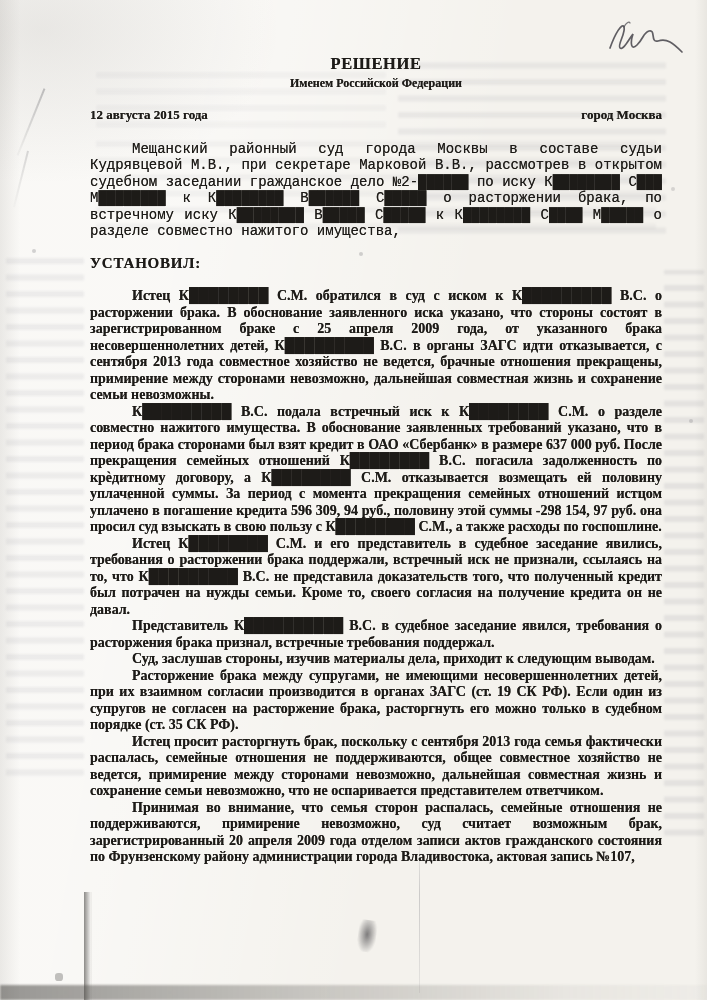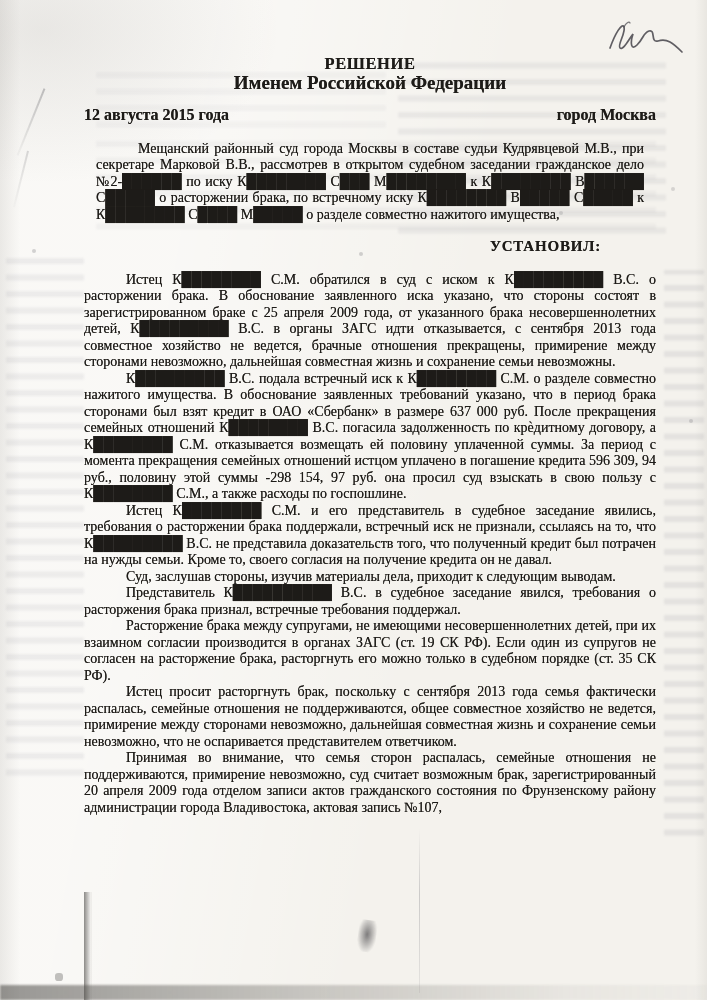--- a/index.html
+++ b/index.html
@@ -9,30 +9,30 @@
     font-family:"Liberation Serif","DejaVu Serif",serif;
     color:#1d1b18;
     background-color:#f4f2ed;
     background-image:
       radial-gradient(ellipse 340px 220px at 6% 3%, rgba(110,105,98,0.12), transparent 70%),
       linear-gradient(to right, rgba(120,115,108,0.12) 0px, transparent 20px),
       linear-gradient(to left, rgba(120,115,108,0.09) 0px, transparent 12px),
       linear-gradient(100deg, rgba(255,255,255,0.5) 25%, rgba(255,255,255,0) 60%);
   }
   .doc{
-    position:absolute;left:84px;top:56px;width:572px;z-index:2;
+    position:absolute;left:90px;top:56px;width:572px;z-index:2;
     font-size:14px;line-height:16.5px;
     text-shadow:0 0 0.35px rgba(35,32,28,0.8);
   }
   .title{margin:0;text-align:center;font-size:16.5px;font-weight:bold;letter-spacing:0.6px;}
-  .subtitle{margin:2px 0 0;text-align:center;font-size:19px;font-weight:bold;}
-  .meta-row{display:flex;justify-content:space-between;font-weight:bold;margin-top:16px;font-size:16px;}
-  .intro{margin:17px 12px 0;text-align:justify;text-indent:42px;}
-  .heading{margin:15px 55px 17px 0;text-align:right;font-size:15px;font-weight:bold;letter-spacing:0.8px;}
-  p.body{margin:0;text-align:justify;text-indent:42px;}
+  .subtitle{margin:2px 0 0;text-align:center;font-size:12px;font-weight:bold;}
+  .meta-row{display:flex;justify-content:space-between;font-weight:bold;margin-top:16px;font-size:13px;}
+  .intro{margin:17px 0 0;text-align:justify;text-indent:42px;font-family:Liberation Mono, monospace;}
+  .heading{margin:15px 55px 17px 0;text-align:left;font-size:15px;font-weight:bold;letter-spacing:0.8px;}
+  p.body{margin:0;text-align:justify;text-indent:42px;font-weight:bold;}
 
   
   .bleed{position:absolute;z-index:1;pointer-events:none;filter:blur(1.1px);opacity:0.55;
     background:repeating-linear-gradient(0deg,
       transparent 0px, transparent 4px,
       rgba(104,104,120,0.16) 5px, rgba(104,104,120,0.16) 10px,
       transparent 11px, transparent 16.5px);}
   .bleed-1{left:398px;top:60px;width:268px;height:178px;}
   .bleed-2{left:6px;top:250px;width:78px;height:530px;}
   .bleed-3{left:96px;top:138px;width:560px;height:96px;opacity:0.35;}
@@ -93,22 +93,22 @@
       <span>город Москва</span>
     </div>
 
     <p class="intro">Мещанский районный суд города Москвы в составе судьи Кудрявцевой М.В., при секретаре Марковой В.В., рассмотрев в открытом судебном заседании гражданское дело №2-██████ по иску К████████ С███ М████████ к К████████ В██████ С█████ о расторжении брака, по встречному иску К████████ В█████ С█████ к К████████ С████ М█████ о разделе совместно нажитого имущества,</p>
 
     <h3 class="heading">УСТАНОВИЛ:</h3>
 
     <p class="body">Истец К████████ С.М. обратился в суд с иском к К█████████ В.С. о расторжении брака. В обоснование заявленного иска указано, что стороны состоят в зарегистрированном браке с 25 апреля 2009 года, от указанного брака несовершеннолетних детей, К█████████ В.С. в органы ЗАГС идти отказывается, с сентября 2013 года совместное хозяйство не ведется, брачные отношения прекращены, примирение между сторонами невозможно, дальнейшая совместная жизнь и сохранение семьи невозможны.</p>
     <p class="body">К█████████ В.С. подала встречный иск к К████████ С.М. о разделе совместно нажитого имущества. В обоснование заявленных требований указано, что в период брака сторонами был взят кредит в ОАО «Сбербанк» в размере 637 000 руб. После прекращения семейных отношений К████████ В.С. погасила задолженность по крѐдитному договору, а К████████ С.М. отказывается возмещать ей половину уплаченной суммы. За период с момента прекращения семейных отношений истцом уплачено в погашение кредита 596 309, 94 руб., половину этой суммы -298 154, 97 руб. она просил суд взыскать в свою пользу с К████████ С.М., а также расходы по госпошлине.</p>
     <p class="body">Истец К████████ С.М. и его представитель в судебное заседание явились, требования о расторжении брака поддержали, встречный иск не признали, ссылаясь на то, что К█████████ В.С. не представила доказательств того, что полученный кредит был потрачен на нужды семьи. Кроме то, своего согласия на получение кредита он не давал.</p>
+    <p class="body">Представитель К██████████ В.С. в судебное заседание явился, требования о расторжения брака признал, встречные требования поддержал.</p>
     <p class="body">Суд, заслушав стороны, изучив материалы дела, приходит к следующим выводам.</p>
-    <p class="body">Представитель К██████████ В.С. в судебное заседание явился, требования о расторжения брака признал, встречные требования поддержал.</p>
     <p class="body">Расторжение брака между супругами, не имеющими несовершеннолетних детей, при их взаимном согласии производится в органах ЗАГС (ст. 19 СК РФ). Если один из супругов не согласен на расторжение брака, расторгнуть его можно только в судебном порядке (ст. 35 СК РФ).</p>
     <p class="body">Истец просит расторгнуть брак, поскольку с сентября 2013 года семья фактически распалась, семейные отношения не поддерживаются, общее совместное хозяйство не ведется, примирение между сторонами невозможно, дальнейшая совместная жизнь и сохранение семьи невозможно, что не оспаривается представителем ответчиком.</p>
     <p class="body">Принимая во внимание, что семья сторон распалась, семейные отношения не поддерживаются, примирение невозможно, суд считает возможным брак, зарегистрированный 20 апреля 2009 года отделом записи актов гражданского состояния по Фрунзенскому району администрации города Владивостока, актовая запись №107,</p>
   </div>
 
   <div class="crease"></div>
   <div class="smudge"></div>
   <div class="streak"></div>
   <div class="bottom-edge"></div>
 </div>

